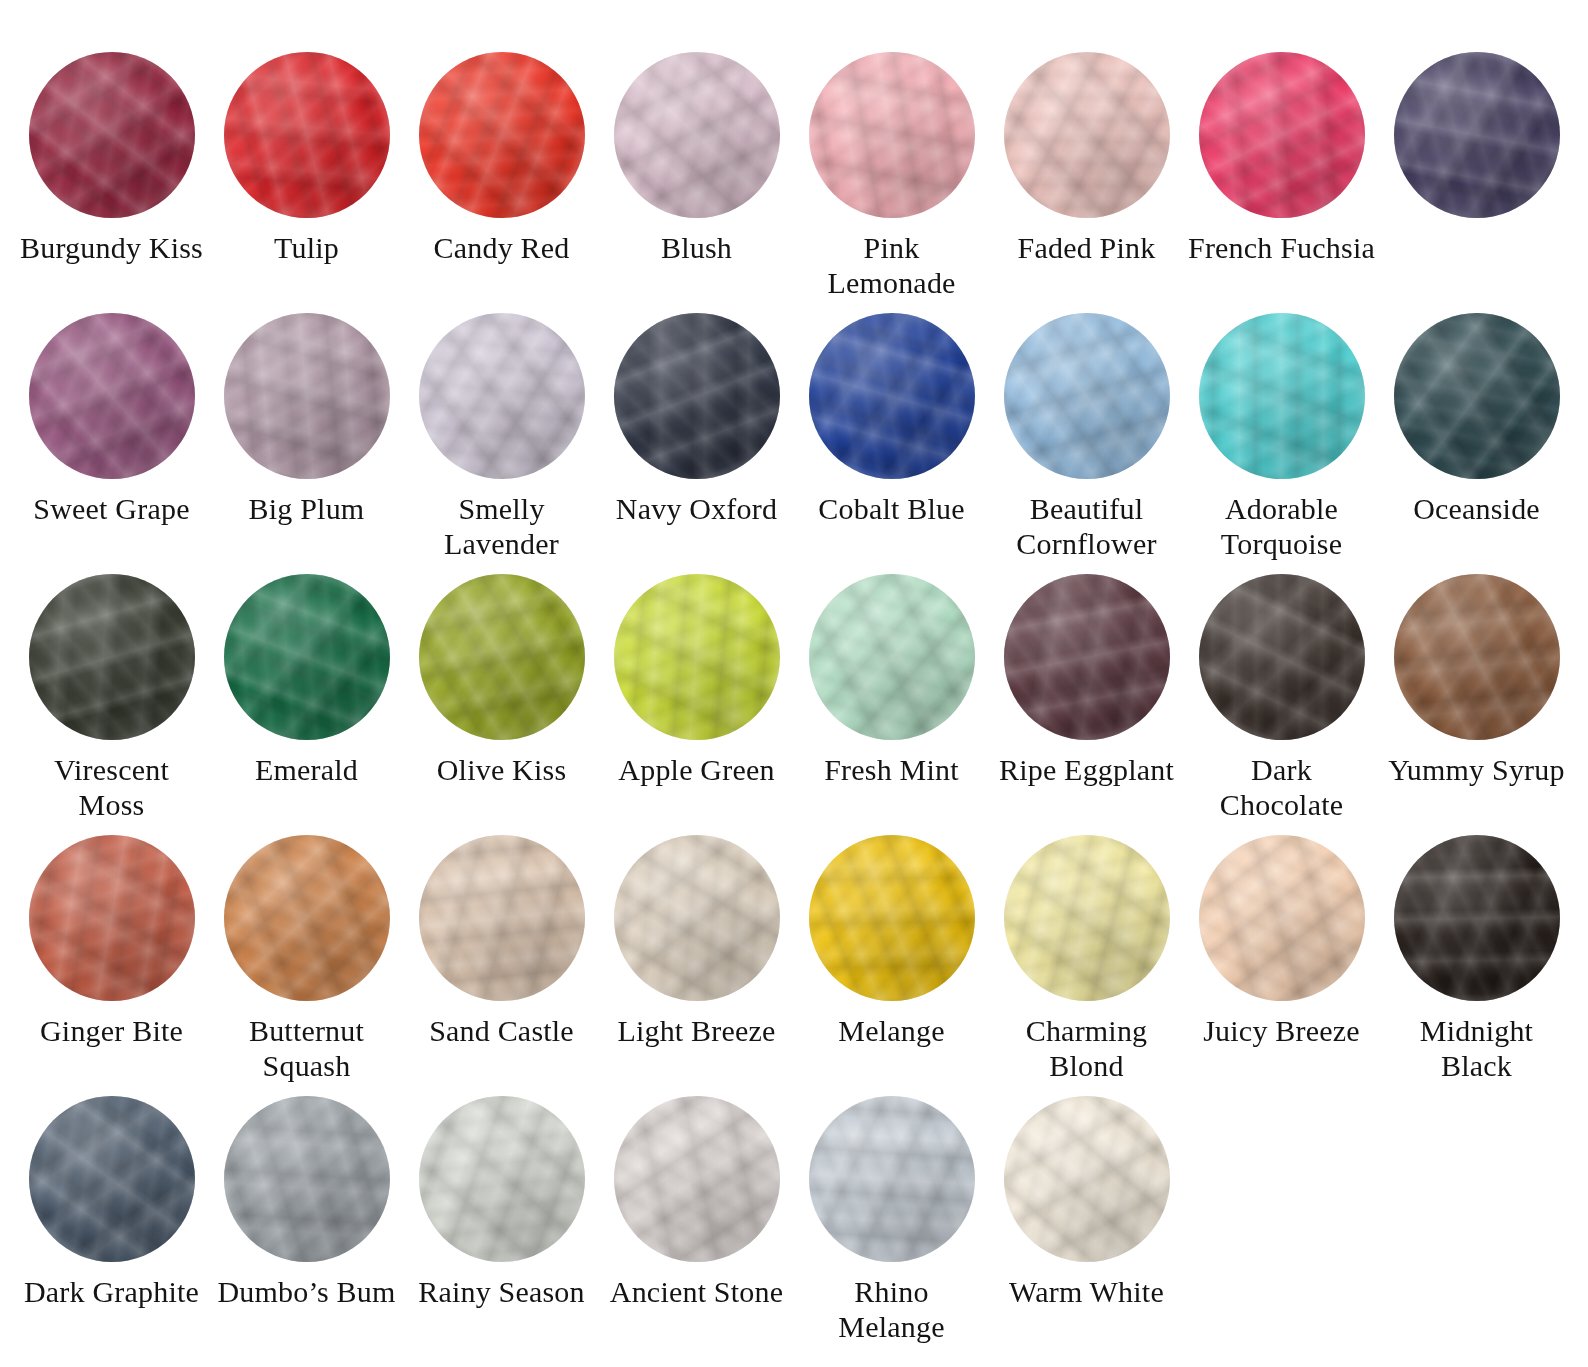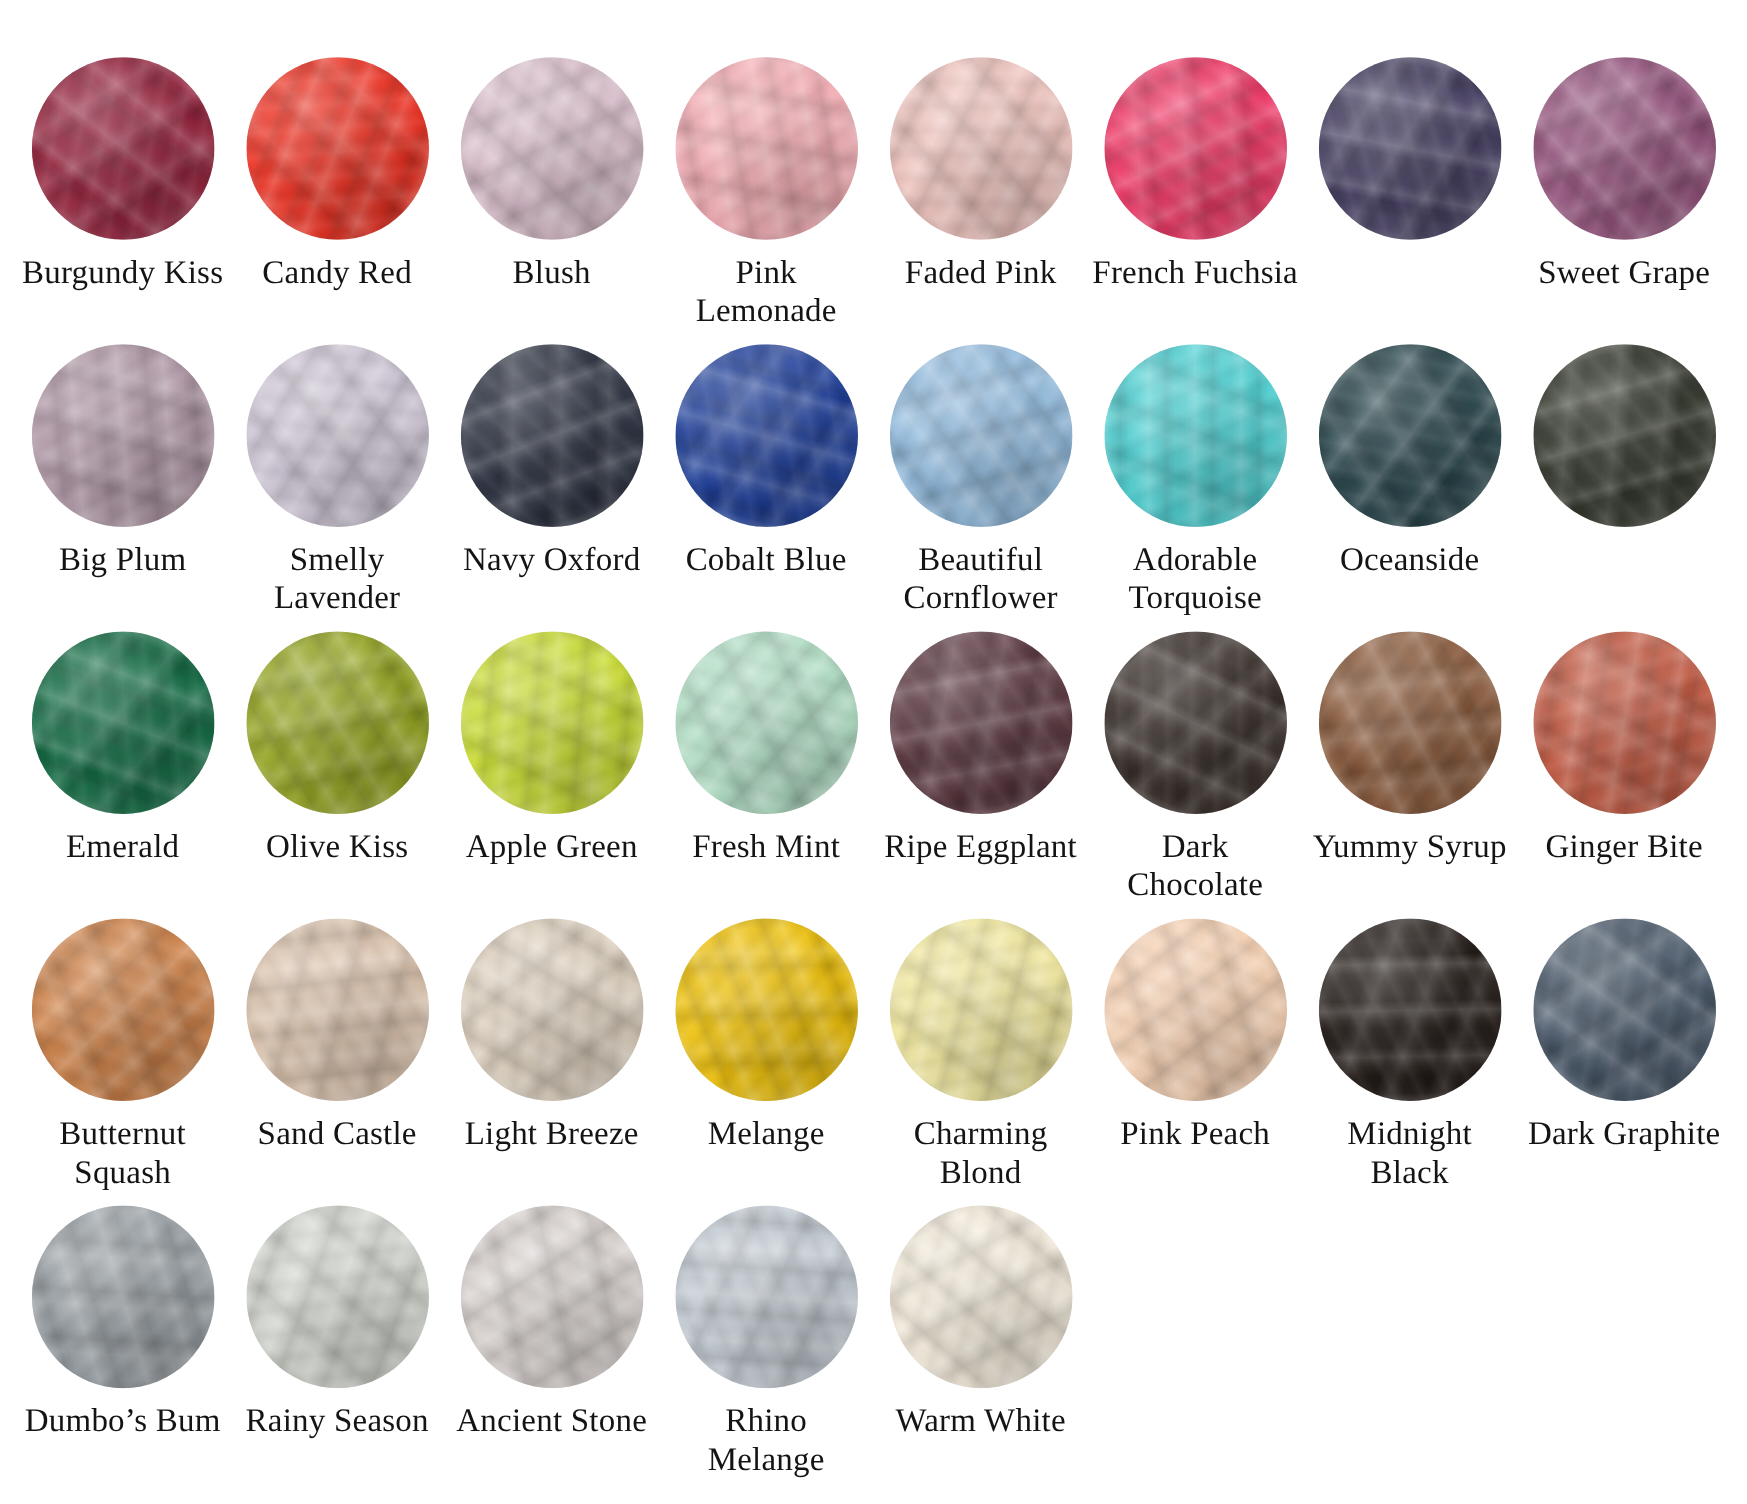--- a/index.html
+++ b/index.html
@@ -102,20 +102,33 @@
           <div class="tex3" style="transform: rotate(22deg);"></div>
           <div class="tex4" style="transform: rotate(33deg);"></div>
           <div class="shade"></div>
         </div>
       </div>
       <div class="label">Burgundy Kiss</div>
     </div>
     <div class="swatch-cell">
       <div class="disc-wrap">
         <div class="disc">
+          <div class="base" style="background: rgb(222, 35, 40);"></div>
+          <div class="tex1" style="transform: rotate(37deg);"></div>
+          <div class="tex2" style="transform: rotate(48deg);"></div>
+          <div class="tex3" style="transform: rotate(59deg);"></div>
+          <div class="tex4" style="transform: rotate(70deg);"></div>
+          <div class="shade"></div>
+        </div>
+      </div>
+      <div class="label">Tulip</div>
+    </div>
+    <div class="swatch-cell">
+      <div class="disc-wrap">
+        <div class="disc">
           <div class="base" style="background: rgb(238, 51, 36);"></div>
           <div class="tex1" style="transform: rotate(74deg);"></div>
           <div class="tex2" style="transform: rotate(85deg);"></div>
           <div class="tex3" style="transform: rotate(96deg);"></div>
           <div class="tex4" style="transform: rotate(107deg);"></div>
           <div class="shade"></div>
         </div>
       </div>
       <div class="label">Candy Red</div>
     </div>
@@ -291,20 +304,21 @@
       <div class="disc-wrap">
         <div class="disc">
           <div class="base" style="background: rgb(53, 57, 46);"></div>
           <div class="tex1" style="transform: rotate(306deg);"></div>
           <div class="tex2" style="transform: rotate(317deg);"></div>
           <div class="tex3" style="transform: rotate(328deg);"></div>
           <div class="tex4" style="transform: rotate(339deg);"></div>
           <div class="shade"></div>
         </div>
       </div>
+      <div class="label">Virescent Moss</div>
     </div>
     <div class="swatch-cell">
       <div class="disc-wrap">
         <div class="disc">
           <div class="base" style="background: rgb(19, 108, 68);"></div>
           <div class="tex1" style="transform: rotate(343deg);"></div>
           <div class="tex2" style="transform: rotate(354deg);"></div>
           <div class="tex3" style="transform: rotate(5deg);"></div>
           <div class="tex4" style="transform: rotate(16deg);"></div>
           <div class="shade"></div>
@@ -472,21 +486,21 @@
       <div class="disc-wrap">
         <div class="disc">
           <div class="base" style="background: rgb(247, 210, 180);"></div>
           <div class="tex1" style="transform: rotate(104deg);"></div>
           <div class="tex2" style="transform: rotate(115deg);"></div>
           <div class="tex3" style="transform: rotate(126deg);"></div>
           <div class="tex4" style="transform: rotate(137deg);"></div>
           <div class="shade"></div>
         </div>
       </div>
-      <div class="label">Pink Peach</div>
+      <div class="label">Juicy Breeze</div>
     </div>
     <div class="swatch-cell">
       <div class="disc-wrap">
         <div class="disc">
           <div class="base" style="background: rgb(36, 28, 24);"></div>
           <div class="tex1" style="transform: rotate(141deg);"></div>
           <div class="tex2" style="transform: rotate(152deg);"></div>
           <div class="tex3" style="transform: rotate(163deg);"></div>
           <div class="tex4" style="transform: rotate(174deg);"></div>
           <div class="shade"></div>

